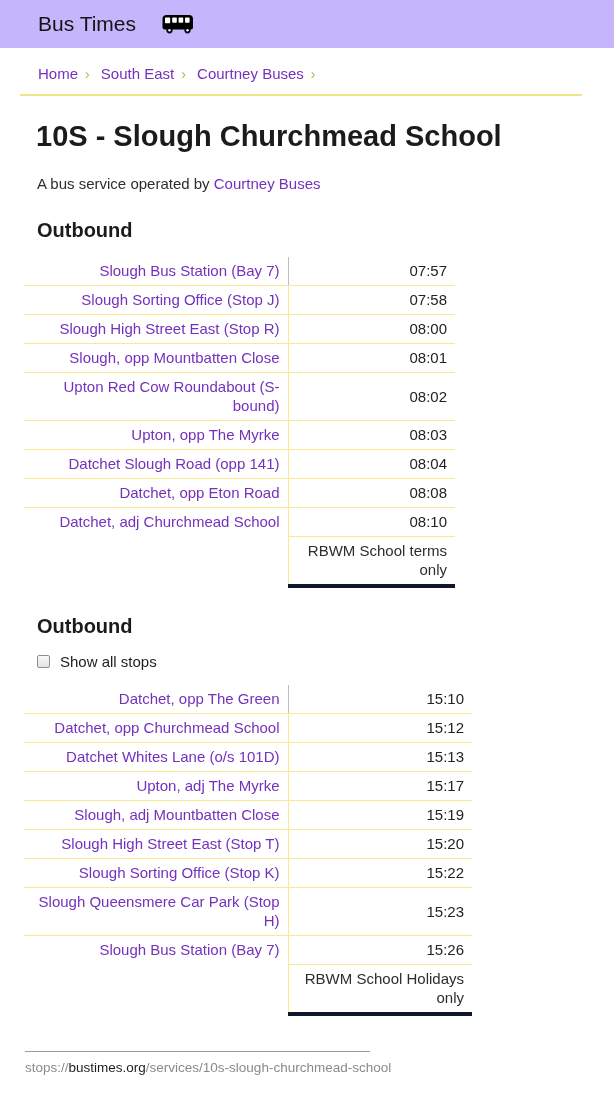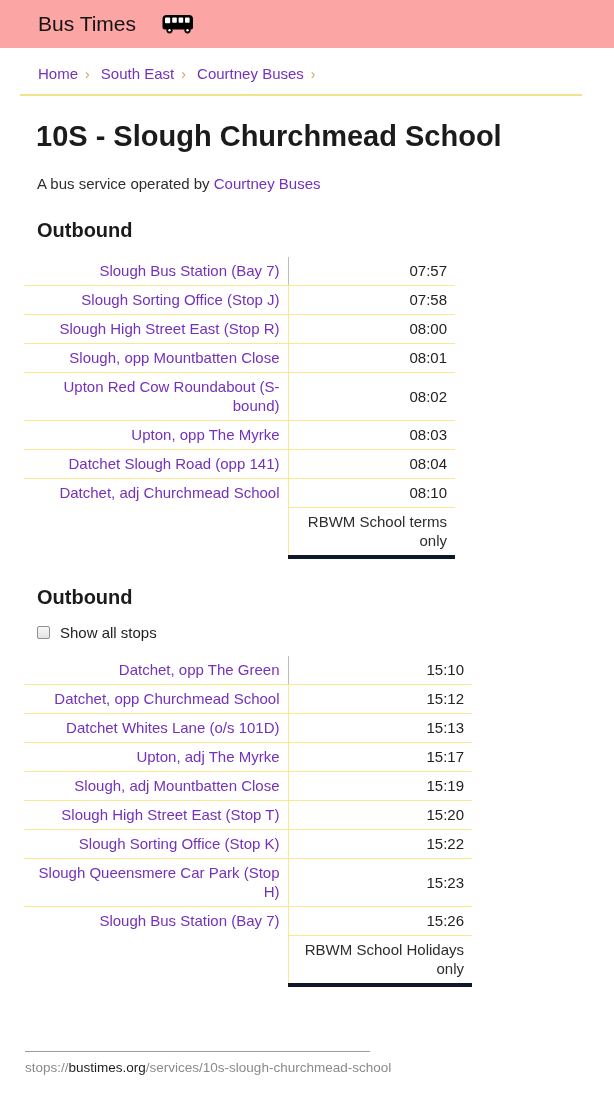--- a/index.html
+++ b/index.html
@@ -2,21 +2,21 @@
 <html><head>
 <meta charset="utf-8">
 <style>
   html,body { margin:0; padding:0; background:#fff; }
   body {
     width:614px; height:1109px; position:relative; overflow:hidden;
     font-family:"Liberation Sans","DejaVu Sans",sans-serif; color:#222;
   }
 
   
-  .site-header { background:#fca5a5; height:48px; display:flex; align-items:center;
+  .site-header { background:#c4b5fd; height:48px; display:flex; align-items:center;
                  padding-left:38px; gap:25px; }
   .site-title { font-size:21px; font-weight:500; color:#141414; }
   .bus-icon { display:flex; align-items:center; }
 
   
   .breadcrumb { margin:17px 0 0 38px; font-size:15px; }
   .breadcrumb a { color:#7431BC; text-decoration:none;margin-top:28px; }
   .crumb .sep { color:#C9A94F; margin:0 7px; font-size:14px; }
 
   hr.rule { border:none; border-top:2px solid #EFE48C; margin:12px 0 0 20px; width:562px; }
@@ -126,20 +126,24 @@
         <td class="stop"><a href="#">Upton, opp The Myrke</a></td>
         <td class="time">08:03</td>
       </tr>
 
       <tr>
         <td class="stop"><a href="#">Datchet Slough Road (opp 141)</a></td>
         <td class="time">08:04</td>
       </tr>
 
 
+      <tr>
+        <td class="stop"><a href="#">Datchet, opp Eton Road</a></td>
+        <td class="time">08:08</td>
+      </tr>
 
       <tr>
         <td class="stop"><a href="#">Datchet, adj Churchmead School</a></td>
         <td class="time">08:10</td>
       </tr>
     </tbody>
   <tbody>
     <tr class="note-row">
       <td class="empty"></td>
       <td class="note-cell">RBWM School terms only</td>

